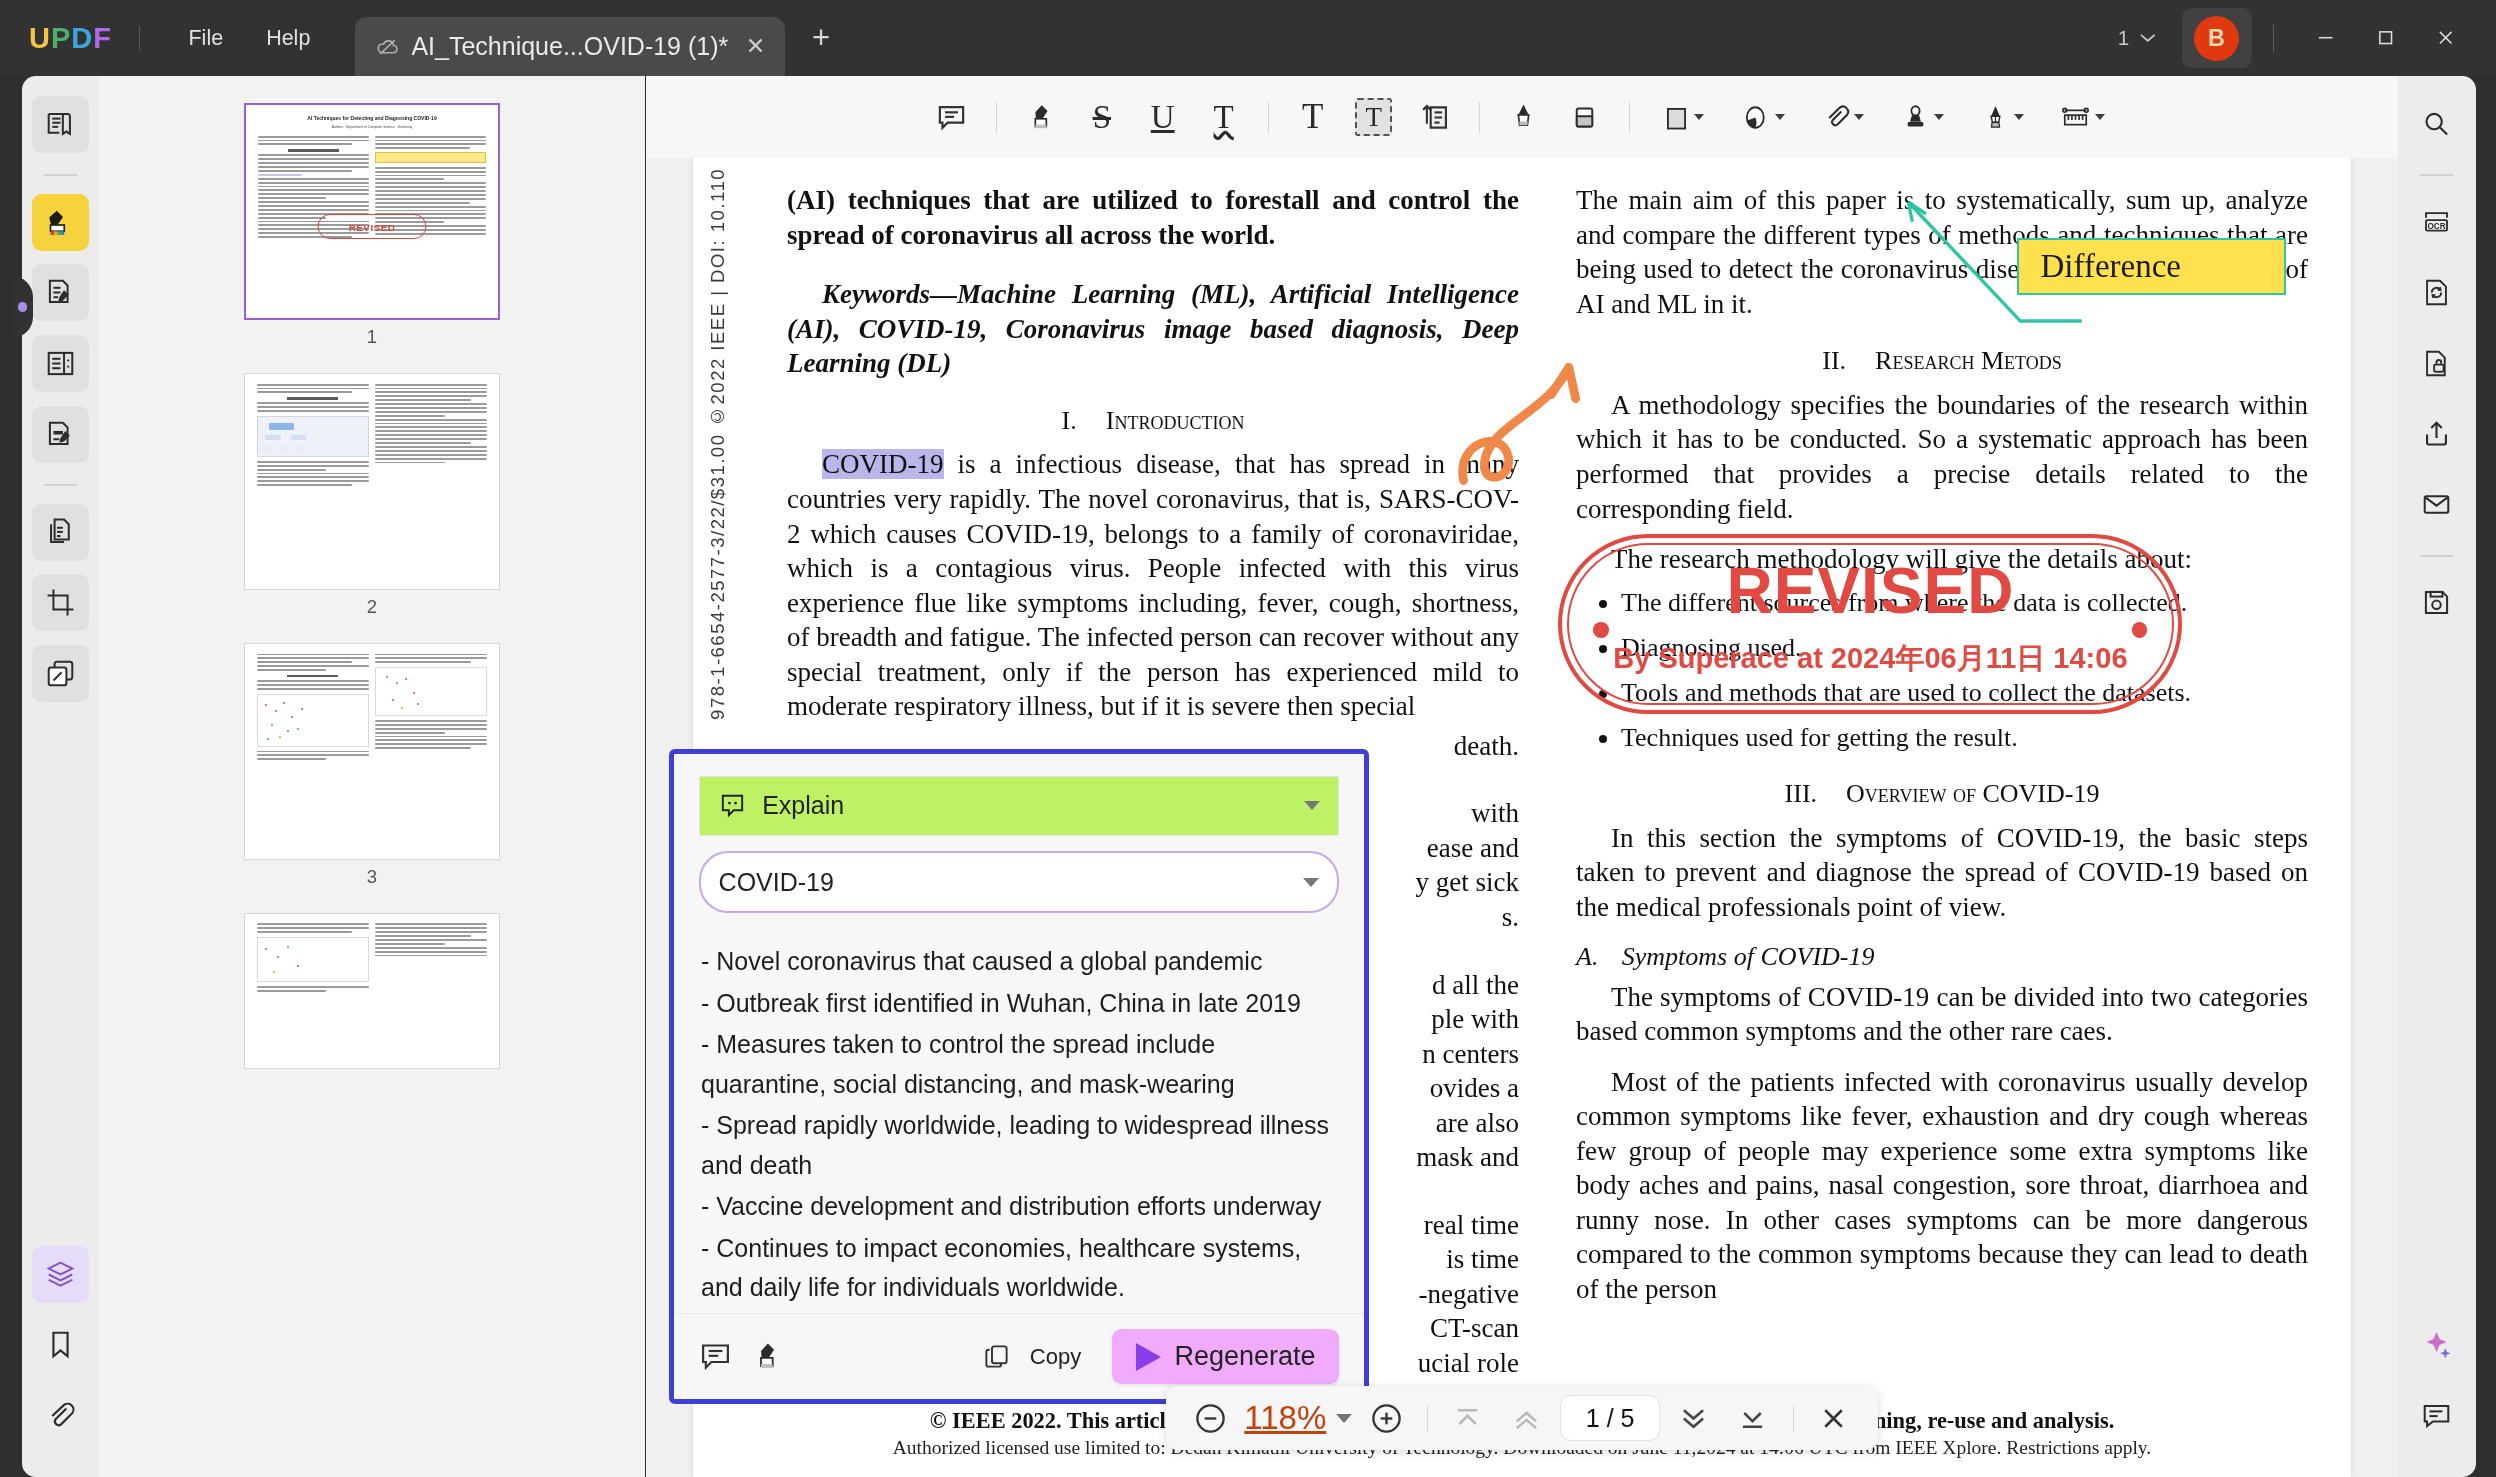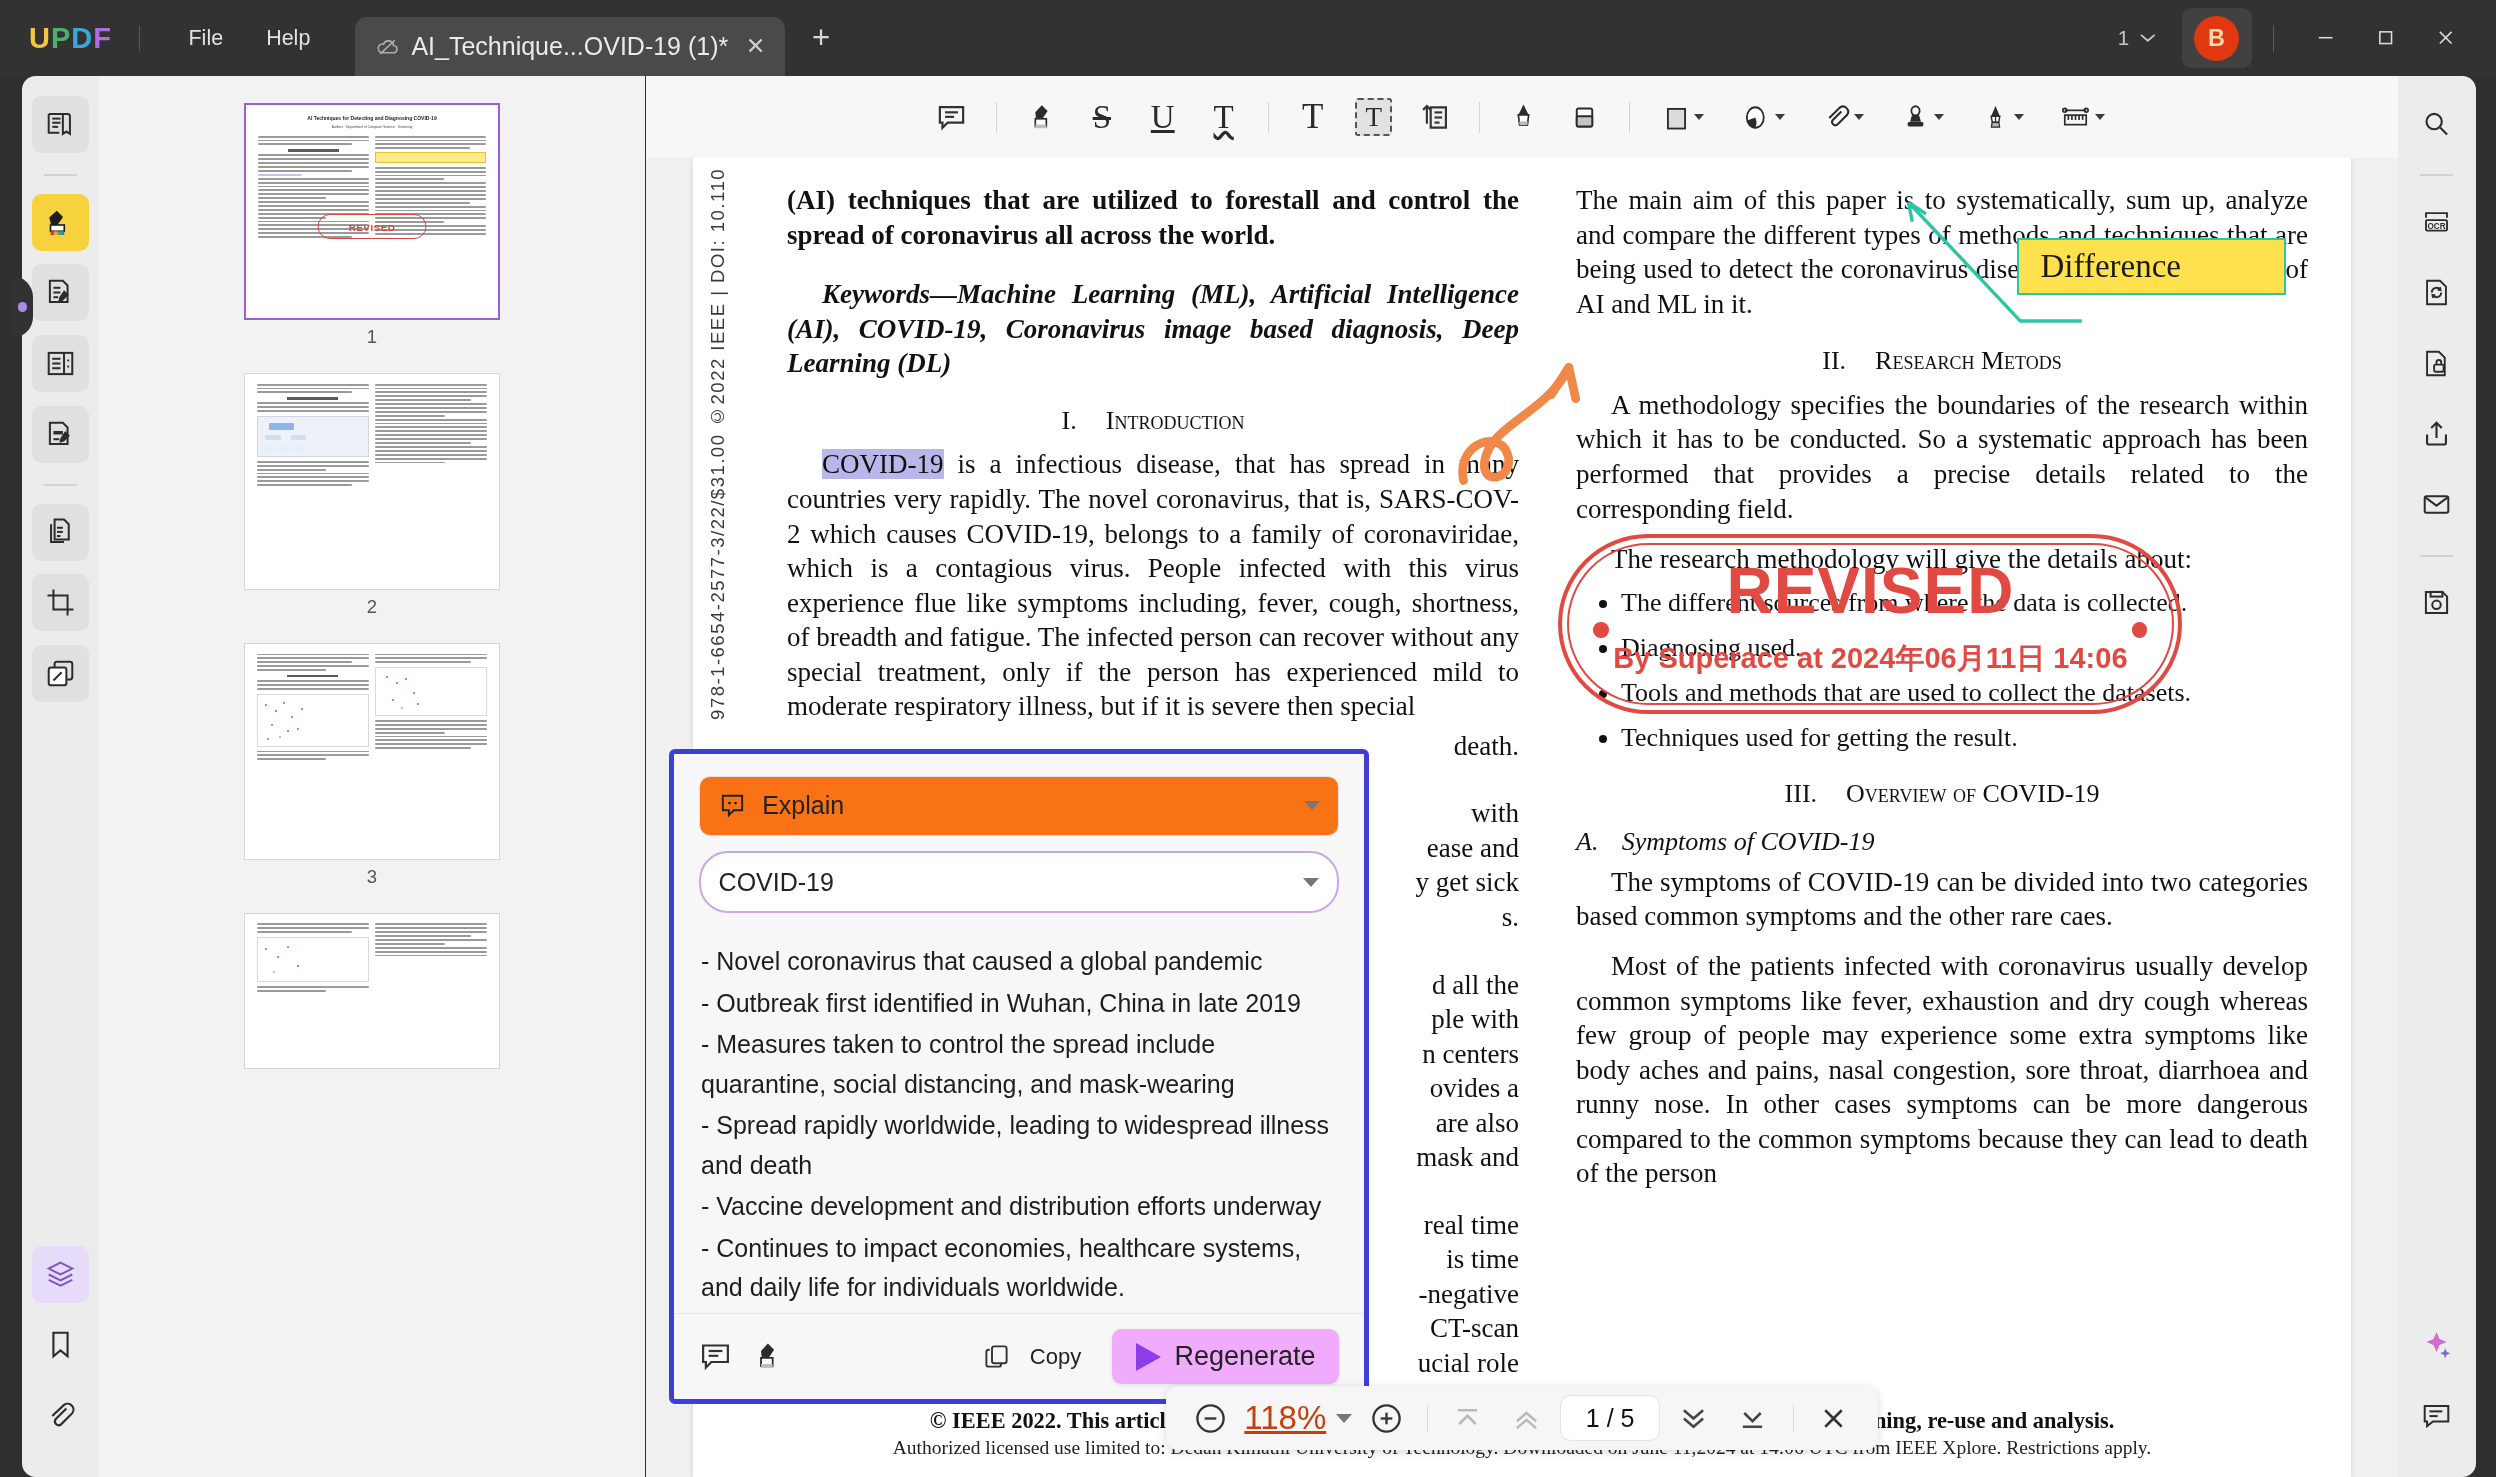--- a/index.html
+++ b/index.html
@@ -216,22 +216,22 @@
   }
 
   
   .ai-panel {
     position: absolute; left: 669px; top: 673px; width: 700px; height: 655px;
     background: #f7f7f8; border: 5.9px solid #3f3fd8; border-radius: 5.9px;
     display: flex; flex-direction: column; z-index: 40;
   }
   .ai-top { padding: 21.5px 25px 0; }
   .ai-select {
-    height: 60px; border: 1px solid #e3e3e6; background: #f97316;
-    border-radius: 11px; display: flex; align-items: center; padding: 0 17.6px;
+    height: 60px; border: 1px solid #e3e3e6; background: #bef264;
+    border-radius: 2px; display: flex; align-items: center; padding: 0 17.6px;
     margin-bottom: 15.6px;
   }
   .ai-select.focus { border: 2px solid #c9a7e8; background: #fff; border-radius: 29px; height: 62px; }
   .ai-select .lab { font-size: 25px; color: #222; margin-left: 15.6px; }
   .ai-select.focus .lab { margin-left: 0; }
   .ai-select .sp { margin-left: auto; }
   .caret-sm { width:0;height:0;border-left:8.8px solid transparent;border-right:8.8px solid transparent;border-top:9.8px solid #767676; }
   .ai-body {
     flex: 1; padding: 13.7px 27px 3.9px; overflow: hidden;
     font-size: 25px; line-height: 1.58; color: #1d1d1d;
@@ -798,20 +798,21 @@
               <li>The different sources from where the data is collected.</li>
               <li>Diagnosing used.</li>
               <li>Tools and methods that are used to collect the datasets.</li>
               <li>Techniques used for getting the result.</li>
             </ul>
 
             <div class="sec-head">
               <span class="rn">III.</span><span class="smallcaps">Overview of COVID-19</span>
             </div>
 
+            <div class="p-serif p-indent">In this section the symptoms of COVID-19, the basic steps taken to prevent and diagnose the spread of COVID-19 based on the medical professionals point of view.</div>
 
             <div class="sub-head">
               <span class="lt">A.</span><span>Symptoms of COVID-19</span>
             </div>
 
             <div class="p-serif p-indent">The symptoms of COVID-19 can be divided into two categories based common symptoms and the other rare caes.</div>
             <div class="p-serif p-indent" style="margin-top:15.6px">Most of the patients infected with coronavirus usually develop common symptoms like fever, exhaustion and dry cough whereas few group of people may experience some extra symptoms like body aches and pains, nasal congestion, sore throat, diarrhoea and runny nose. In other cases symptoms can be more dangerous compared to the common symptoms because they can lead to death of the person</div>
 
             <div class="diff-box" style="left:441px; top:55px; width:269px;">
               <span>Difference</span>

